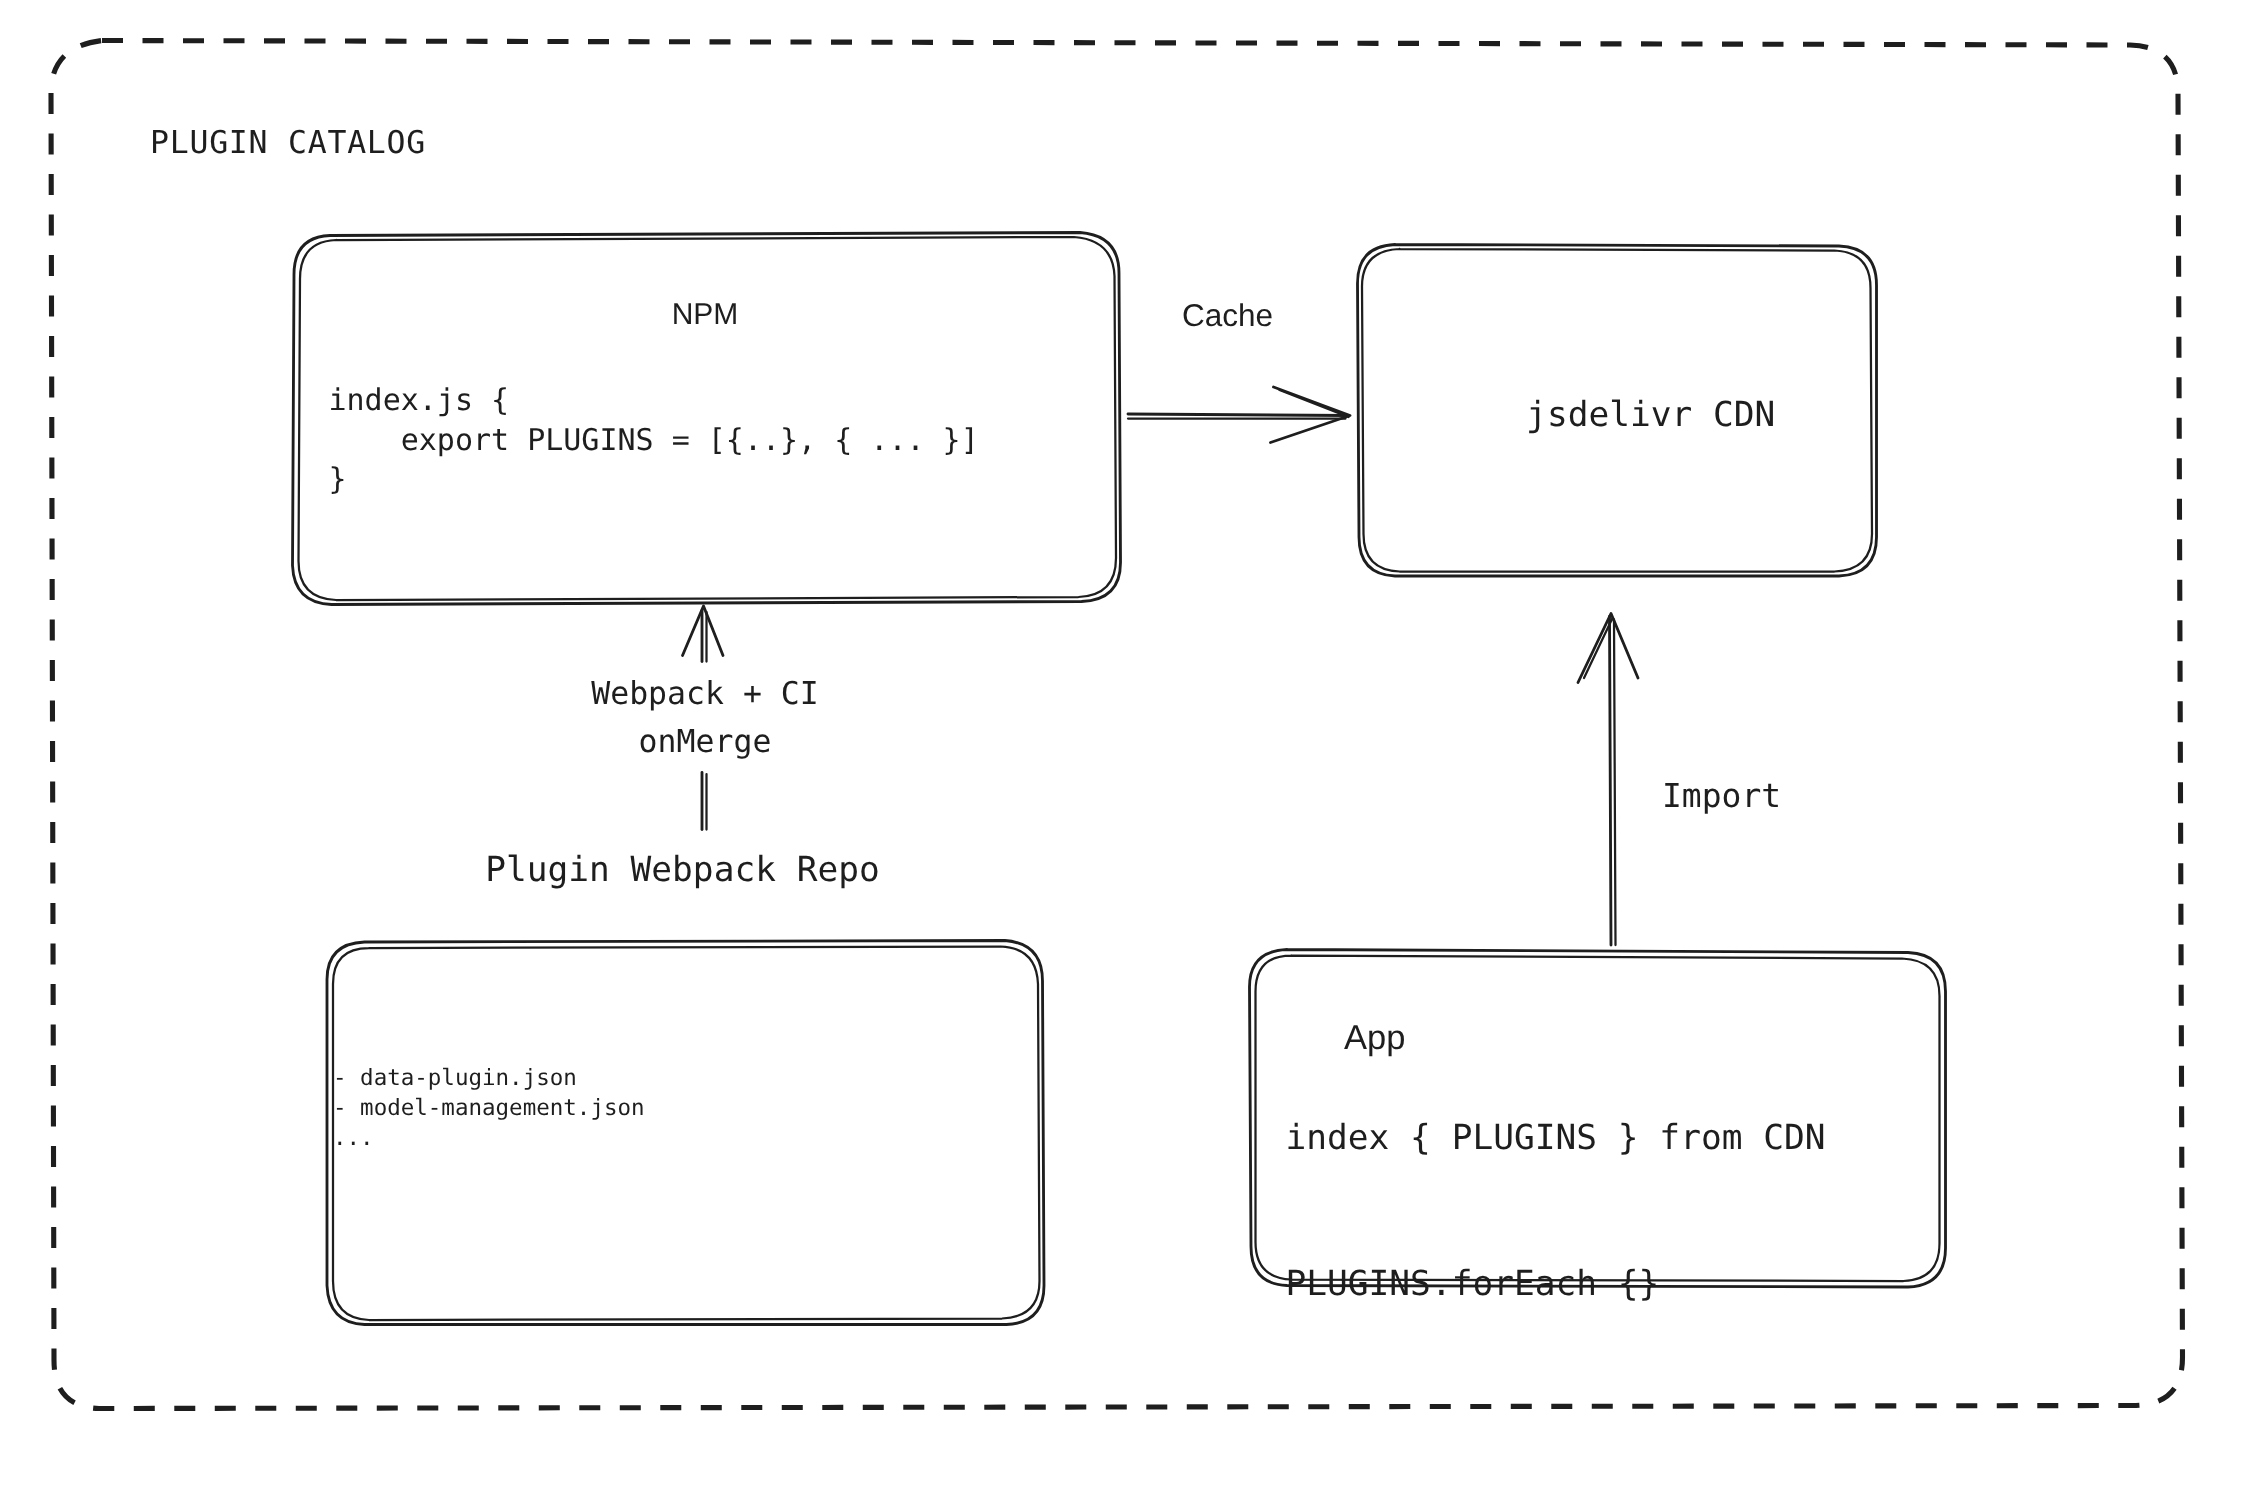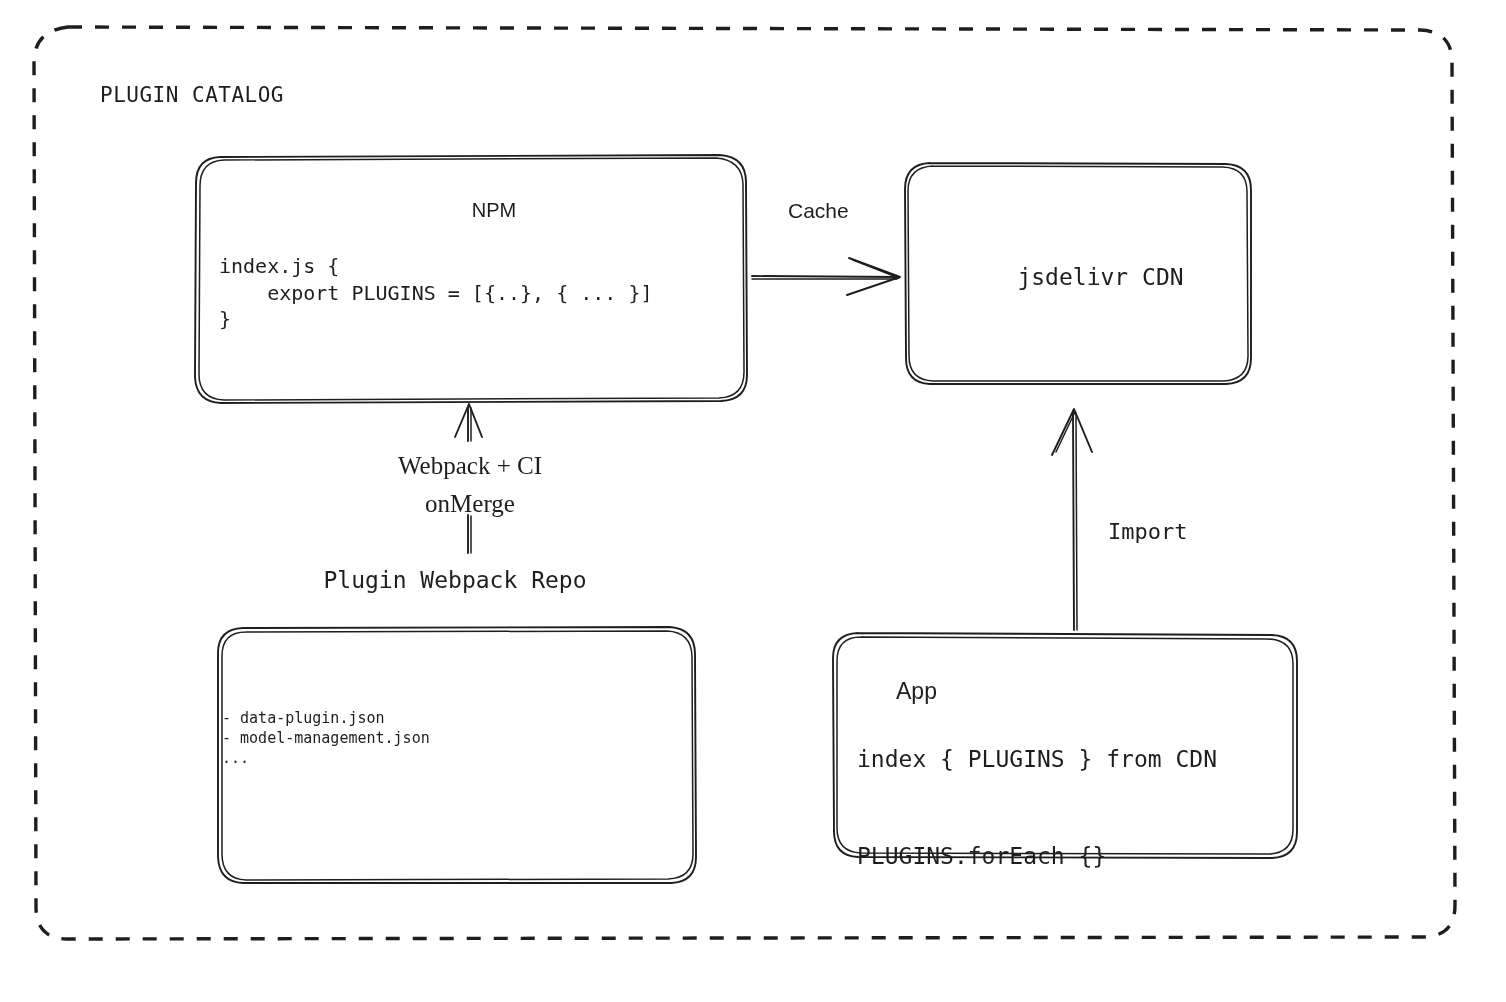--- a/index.html
+++ b/index.html
@@ -66,21 +66,20 @@
     top: 82px;
     font-size: 21px;
     letter-spacing: 0.5px;
   }
   #npm-title {
     left: 195px;
     top: 198px;
     width: 550px;
     text-align: center;
     font-size: 20px;
-    margin-left: 24px;
   }
   #npm-code {
     left: 219px;
     top: 253px;
     font-size: 20px;
     line-height: 1.33;
   }
   #cdn-title {
     left: 905px;
     top: 263px;
@@ -92,23 +91,22 @@
   #cache-label {
     left: 788px;
     top: 198px;
     font-size: 21px;
   }
   #webpack-label {
     left: 320px;
     top: 447px;
     width: 300px;
     text-align: center;
-    font-size: 25px;
+    font-size: 21px;
     line-height: 1.5;
-    font-family: Liberation Serif, serif;
   }
   #repo-label {
     left: 220px;
     top: 566px;
     width: 470px;
     text-align: center;
     font-size: 23px;
   }
   #repo-files {
     left: 222px;

